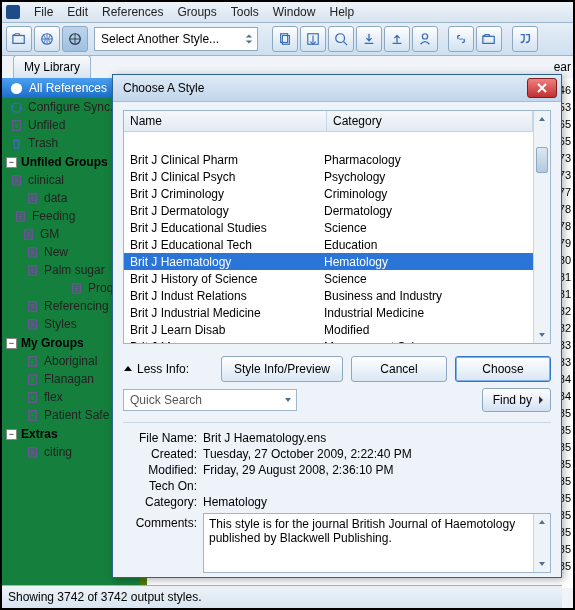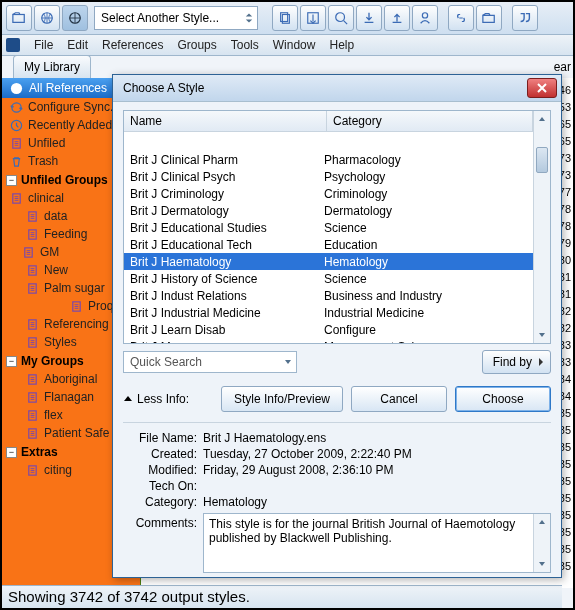--- a/index.html
+++ b/index.html
@@ -15,31 +15,31 @@
 .tbtn.active{background:linear-gradient(#bcd4ec,#9fc0e0);}
 #style-select{height:22px;border:1px solid #8fa8c2;background:#fff;display:flex;align-items:center;padding:0 6px;width:150px;margin:0 4px;position:relative;}
 #style-select .carets{position:absolute;right:4px;display:flex;flex-direction:column;}
 #style-select .carets svg{width:8px;height:6px;fill:#52708c;}
 .sep{width:6px;}
 
 #libtab{height:22px;display:flex;align-items:flex-end;}
 #libtab .tab{background:linear-gradient(#f9fbfd,#d7e4f0);border:1px solid #9eb6cc;border-bottom:none;border-radius:4px 4px 0 0;padding:4px 10px;margin-left:11px;}
 
 #main{display:flex;height:calc(100% - 20px - 32px - 22px - 22px);}
-#sidebar{width:138px;background:#f97316;border-right:1px solid #4d7c0f;overflow:hidden;}
+#sidebar{width:138px;background:#15803d;border-right:7px solid #4d7c0f;overflow:hidden;}
 .side-all{background:linear-gradient(#4aa0f0,#1c6cc8);color:#fff;padding:3px 8px;display:flex;align-items:center;gap:6px;}
 .side-item{padding:2px 4px 2px 8px;display:flex;align-items:center;gap:5px;color:#222;white-space:nowrap;}
 .group-head{padding:3px 4px 2px 4px;display:flex;align-items:center;gap:4px;font-weight:400;color:#000;}
 .group-head .collapser{width:9px;height:9px;border:1px solid #888;display:flex;align-items:center;justify-content:center;font-size:9px;line-height:1;background:#fff;}
 .ricon{width:13px;height:13px;flex-shrink:0;}
 
 #years{position:absolute;right:2px;top:80px;width:32px;text-align:right;font-size:11px;line-height:17px;color:#000;}
 #right-truncated-tab{position:absolute;right:2px;top:58px;font-size:12px;}
 
-#status{position:absolute;bottom:0;left:0;right:11px;height:22px;background:linear-gradient(#eef3f8,#d7e4f0);border-top:1px solid #9eb6cc;line-height:22px;padding:0 6px;font-size:15px;}
+#status{position:absolute;bottom:0;left:0;right:11px;height:22px;background:linear-gradient(#eef3f8,#d7e4f0);border-top:1px solid #9eb6cc;line-height:22px;padding:0 6px;font-size:12px;}
 
 #dialog{position:absolute;left:110px;top:72px;width:448px;height:502px;border:1px solid #2d6295;background:#eef3f9;box-shadow:2px 2px 8px rgba(0,0,0,.3);font-size:12px;}
 #dlg-titlebar{height:26px;background:linear-gradient(#dfeaf6,#c1d6ec);display:flex;align-items:center;justify-content:space-between;padding:0 4px 0 10px;border-bottom:1px solid #a8becf;}
 #dlg-close{width:28px;height:18px;background:linear-gradient(#f08080,#c03030);border:1px solid #7a1e1e;border-radius:3px;display:flex;align-items:center;justify-content:center;}
 #dlg-close svg{width:10px;height:10px;stroke:#fff;stroke-width:2;}
 #dlg-body{padding:8px 10px 6px 10px;}
 #list-wrap{border:1px solid #9eb6cc;background:#fff;height:232px;display:flex;}
 #list-head{height:20px;background:linear-gradient(#f5f8fb,#e1eaf4);border-bottom:1px solid #c8d4df;display:flex;}
 #list-head .col{padding:3px 6px;border-right:1px solid #c8d4df;}
 .col-name{width:190px;}
@@ -70,143 +70,136 @@
 #comments-row{display:flex;margin-top:4px;}
 #comments-box{flex:1;height:52px;border:1px solid #9eb6cc;background:#fff;padding:3px 5px;overflow:hidden;position:relative;}
 #comments-box .csb{position:absolute;right:0;top:0;bottom:0;width:16px;background:#eef3f8;border-left:1px solid #c8d4df;}
 svg{display:block}
 </style>
 </head>
 <body>
 
 <div id="app">
 
-  <div id="toolbar">
-    <div class="tbtn">
-        <svg viewBox="0 0 16 16">
-          <rect x="1" y="4" width="13" height="9" fill="none" stroke="#3b6bb5" stroke-width="1.4"></rect>
-          <path d="M1 4 l3 -2 h4 l1 2" fill="none" stroke="#3b6bb5" stroke-width="1.4"></path>
-        </svg>
-      </div>
-    <div class="tbtn">
-        <svg viewBox="0 0 16 16">
-          <circle cx="8" cy="8" r="6" fill="none" stroke="#3b6bb5" stroke-width="1.4"></circle>
-          <path d="M2 8 h12 M8 2 v12 M4 3 q4 5 0 10 M12 3 q-4 5 0 10" fill="none" stroke="#3b6bb5" stroke-width="1"></path>
-        </svg>
-      </div>
-    <div class="tbtn active">
-        <svg viewBox="0 0 16 16">
-          <circle cx="8" cy="8" r="6" fill="none" stroke="#234" stroke-width="1.4"></circle>
-          <path d="M2 8 h12 M8 2 v12" stroke="#234" stroke-width="1"></path>
-        </svg>
-      </div>
-    <div id="style-select">
-      <span>Select Another Style...</span>
-      <span class="carets">
-        <svg viewBox="0 0 10 6">
-            <path d="M1 5 L5 1 L9 5z"></path>
-          </svg>
-        <svg viewBox="0 0 10 6">
-            <path d="M1 1 L5 5 L9 1z"></path>
-          </svg>
-      </span>
-    </div>
-    <div class="sep"></div>
-    <div class="tbtn">
-        <svg viewBox="0 0 16 16">
-          <rect x="3" y="2" width="8" height="10" fill="none" stroke="#3b6bb5" stroke-width="1.3"></rect>
-          <rect x="5" y="4" width="8" height="10" fill="none" stroke="#3b6bb5" stroke-width="1.3"></rect>
-        </svg>
-      </div>
-    <div class="tbtn">
-        <svg viewBox="0 0 16 16">
-          <rect x="2" y="2" width="12" height="12" fill="none" stroke="#3b6bb5" stroke-width="1.3"></rect>
-          <path d="M8 4 v8 M5 11 l3 3 l3 -3" fill="none" stroke="#3b6bb5" stroke-width="1.3"></path>
-        </svg>
-      </div>
-    <div class="tbtn">
-        <svg viewBox="0 0 16 16">
-          <circle cx="7" cy="7" r="5" fill="none" stroke="#3b6bb5" stroke-width="1.4"></circle>
-          <path d="M11 11 l4 4" stroke="#3b6bb5" stroke-width="1.4"></path>
-        </svg>
-      </div>
-    <div class="tbtn">
-        <svg viewBox="0 0 16 16">
-          <path d="M8 2 v8 M5 7 l3 3 l3 -3 M3 13 h10" fill="none" stroke="#3b6bb5" stroke-width="1.5"></path>
-        </svg>
-      </div>
-    <div class="tbtn">
-        <svg viewBox="0 0 16 16">
-          <path d="M8 12 v-8 M5 7 l3 -3 l3 3 M3 13 h10" fill="none" stroke="#3b6bb5" stroke-width="1.5"></path>
-        </svg>
-      </div>
-    <div class="tbtn">
-        <svg viewBox="0 0 16 16">
-          <circle cx="8" cy="5" r="3" fill="none" stroke="#3b6bb5" stroke-width="1.4"></circle>
-          <path d="M3 14 q5 -6 10 0" fill="none" stroke="#3b6bb5" stroke-width="1.4"></path>
-        </svg>
-      </div>
-    <div class="sep"></div>
-    <div class="tbtn">
-        <svg viewBox="0 0 16 16">
-          <path d="M5 8 a3 3 0 0 1 0 -4 l2 0 M11 8 a3 3 0 0 1 0 4 l-2 0 M6 8 h4" fill="none" stroke="#3b6bb5" stroke-width="1.4"></path>
-        </svg>
-      </div>
-    <div class="tbtn">
-        <svg viewBox="0 0 16 16">
-          <rect x="1" y="5" width="13" height="8" fill="none" stroke="#3b6bb5" stroke-width="1.4"></rect>
-          <path d="M1 5 l3 -2 h4 l1 2" fill="none" stroke="#3b6bb5" stroke-width="1.4"></path>
-        </svg>
-      </div>
-    <div class="sep"></div>
-    <div class="tbtn">
-        <svg viewBox="0 0 16 16">
-          <path d="M3 3 h4 v5 q0 4 -4 4 M9 3 h4 v5 q0 4 -4 4" fill="none" stroke="#3b6bb5" stroke-width="1.6"></path>
-        </svg>
-      </div>
-  </div>
-
   <div id="menubar">
     <div class="app-icon"></div>
     <span>File</span>
     <span>Edit</span>
     <span>References</span>
     <span>Groups</span>
     <span>Tools</span>
     <span>Window</span>
     <span>Help</span>
   </div>
 
+  <div id="toolbar">
+    <div class="tbtn">
+        <svg viewBox="0 0 16 16">
+          <rect x="1" y="4" width="13" height="9" fill="none" stroke="#3b6bb5" stroke-width="1.4"></rect>
+          <path d="M1 4 l3 -2 h4 l1 2" fill="none" stroke="#3b6bb5" stroke-width="1.4"></path>
+        </svg>
+      </div>
+    <div class="tbtn">
+        <svg viewBox="0 0 16 16">
+          <circle cx="8" cy="8" r="6" fill="none" stroke="#3b6bb5" stroke-width="1.4"></circle>
+          <path d="M2 8 h12 M8 2 v12 M4 3 q4 5 0 10 M12 3 q-4 5 0 10" fill="none" stroke="#3b6bb5" stroke-width="1"></path>
+        </svg>
+      </div>
+    <div class="tbtn active">
+        <svg viewBox="0 0 16 16">
+          <circle cx="8" cy="8" r="6" fill="none" stroke="#234" stroke-width="1.4"></circle>
+          <path d="M2 8 h12 M8 2 v12" stroke="#234" stroke-width="1"></path>
+        </svg>
+      </div>
+    <div id="style-select">
+      <span>Select Another Style...</span>
+      <span class="carets">
+        <svg viewBox="0 0 10 6">
+            <path d="M1 5 L5 1 L9 5z"></path>
+          </svg>
+        <svg viewBox="0 0 10 6">
+            <path d="M1 1 L5 5 L9 1z"></path>
+          </svg>
+      </span>
+    </div>
+    <div class="sep"></div>
+    <div class="tbtn">
+        <svg viewBox="0 0 16 16">
+          <rect x="3" y="2" width="8" height="10" fill="none" stroke="#3b6bb5" stroke-width="1.3"></rect>
+          <rect x="5" y="4" width="8" height="10" fill="none" stroke="#3b6bb5" stroke-width="1.3"></rect>
+        </svg>
+      </div>
+    <div class="tbtn">
+        <svg viewBox="0 0 16 16">
+          <rect x="2" y="2" width="12" height="12" fill="none" stroke="#3b6bb5" stroke-width="1.3"></rect>
+          <path d="M8 4 v8 M5 11 l3 3 l3 -3" fill="none" stroke="#3b6bb5" stroke-width="1.3"></path>
+        </svg>
+      </div>
+    <div class="tbtn">
+        <svg viewBox="0 0 16 16">
+          <circle cx="7" cy="7" r="5" fill="none" stroke="#3b6bb5" stroke-width="1.4"></circle>
+          <path d="M11 11 l4 4" stroke="#3b6bb5" stroke-width="1.4"></path>
+        </svg>
+      </div>
+    <div class="tbtn">
+        <svg viewBox="0 0 16 16">
+          <path d="M8 2 v8 M5 7 l3 3 l3 -3 M3 13 h10" fill="none" stroke="#3b6bb5" stroke-width="1.5"></path>
+        </svg>
+      </div>
+    <div class="tbtn">
+        <svg viewBox="0 0 16 16">
+          <path d="M8 12 v-8 M5 7 l3 -3 l3 3 M3 13 h10" fill="none" stroke="#3b6bb5" stroke-width="1.5"></path>
+        </svg>
+      </div>
+    <div class="tbtn">
+        <svg viewBox="0 0 16 16">
+          <circle cx="8" cy="5" r="3" fill="none" stroke="#3b6bb5" stroke-width="1.4"></circle>
+          <path d="M3 14 q5 -6 10 0" fill="none" stroke="#3b6bb5" stroke-width="1.4"></path>
+        </svg>
+      </div>
+    <div class="sep"></div>
+    <div class="tbtn">
+        <svg viewBox="0 0 16 16">
+          <path d="M5 8 a3 3 0 0 1 0 -4 l2 0 M11 8 a3 3 0 0 1 0 4 l-2 0 M6 8 h4" fill="none" stroke="#3b6bb5" stroke-width="1.4"></path>
+        </svg>
+      </div>
+    <div class="tbtn">
+        <svg viewBox="0 0 16 16">
+          <rect x="1" y="5" width="13" height="8" fill="none" stroke="#3b6bb5" stroke-width="1.4"></rect>
+          <path d="M1 5 l3 -2 h4 l1 2" fill="none" stroke="#3b6bb5" stroke-width="1.4"></path>
+        </svg>
+      </div>
+    <div class="sep"></div>
+    <div class="tbtn">
+        <svg viewBox="0 0 16 16">
+          <path d="M3 3 h4 v5 q0 4 -4 4 M9 3 h4 v5 q0 4 -4 4" fill="none" stroke="#3b6bb5" stroke-width="1.6"></path>
+        </svg>
+      </div>
+  </div>
+
   <div id="libtab">
     <div class="tab">My Library</div>
   </div>
 
   <div id="main">
     <div id="sidebar">
       <div class="side-all">
         <svg class="ricon" viewBox="0 0 14 14">
             <circle cx="7" cy="7" r="6" fill="#fff"></circle>
           </svg>
         <span>All References</span>
       </div>
       <div class="side-item">
         <svg class="ricon" viewBox="0 0 14 14">
             <path d="M2 7 a5 5 0 0 1 10 0 M12 7 a5 5 0 0 1 -10 0 M2 7 l-1 -2 M2 7 l2 -1 M12 7 l1 2 M12 7 l-2 1" fill="none" stroke="#3b6bb5" stroke-width="1.3"></path>
           </svg>
         <span>Configure Sync..</span>
       </div>
       <div class="side-item">
         <svg class="ricon" viewBox="0 0 14 14">
-            <circle cx="7" cy="7" r="5.5" fill="none" stroke="#3b6bb5" stroke-width="1.3"></circle>
-            <path d="M7 4 v3 l2 2" fill="none" stroke="#3b6bb5" stroke-width="1.3"></path>
-          </svg>
-        <span>Recently Added</span>
-      </div>
-      <div class="side-item">
-        <svg class="ricon" viewBox="0 0 14 14">
             <rect x="3" y="2" width="8" height="10" fill="none" stroke="#7d4aa8" stroke-width="1.3"></rect>
             <path d="M5 5h4M5 7h4M5 9h4" stroke="#7d4aa8" stroke-width="1"></path>
           </svg>
         <span>Unfiled</span>
       </div>
       <div class="side-item">
         <svg class="ricon" viewBox="0 0 14 14">
             <path d="M3 4 h8 M5 4 v-1 h4 v1 M4 4 l1 8 h4 l1 -8" fill="none" stroke="#3b6bb5" stroke-width="1.3"></path>
           </svg>
         <span>Trash</span>
@@ -224,21 +217,21 @@
             </svg>
             <span>clinical</span>
           </div>
           <div class="side-item" style="padding-left: 24px;">
             <svg class="ricon" viewBox="0 0 14 14">
               <rect x="3" y="2" width="8" height="10" fill="none" stroke="#7d4aa8" stroke-width="1.3"></rect>
               <path d="M5 5h4M5 7h4M5 9h4" stroke="#7d4aa8" stroke-width="1"></path>
             </svg>
             <span>data</span>
           </div>
-          <div class="side-item" style="padding-left: 24px;">
+          <div class="side-item" style="padding-left: 12px;">
             <svg class="ricon" viewBox="0 0 14 14">
               <rect x="3" y="2" width="8" height="10" fill="none" stroke="#7d4aa8" stroke-width="1.3"></rect>
               <path d="M5 5h4M5 7h4M5 9h4" stroke="#7d4aa8" stroke-width="1"></path>
             </svg>
             <span>Feeding</span>
           </div>
           <div class="side-item" style="padding-left: 20px;">
             <svg class="ricon" viewBox="0 0 14 14">
               <rect x="3" y="2" width="8" height="10" fill="none" stroke="#7d4aa8" stroke-width="1.3"></rect>
               <path d="M5 5h4M5 7h4M5 9h4" stroke="#7d4aa8" stroke-width="1"></path>
@@ -416,21 +409,21 @@
                 <div class="row">
                   <div class="c1">Brit J Indust Relations</div>
                   <div class="c2">Business and Industry</div>
                 </div>
                 <div class="row">
                   <div class="c1">Brit J Industrial Medicine</div>
                   <div class="c2">Industrial Medicine</div>
                 </div>
                 <div class="row">
                   <div class="c1">Brit J Learn Disab</div>
-                  <div class="c2">Configure</div>
+                  <div class="c2">Modified</div>
                 </div>
                 <div class="row">
                   <div class="c1">Brit J Manage</div>
                   <div class="c2">Management Science</div>
                 </div>
                 <div class="row">
                   <div class="c1">Brit J Music Education</div>
                   <div class="c2">Music</div>
                 </div>
               </div>
@@ -444,50 +437,50 @@
             </div>
           <div class="thumb"></div>
           <div class="dn" style="position:absolute;bottom:0;left:0;right:0">
               <svg width="8" height="8" viewBox="0 0 8 8">
                 <path d="M1 2 L4 6 L7 2z" fill="#52708c"></path>
               </svg>
             </div>
         </div>
       </div>
 
+      <div id="btnrow">
+        <div id="lessinfo">
+          <svg viewBox="0 0 10 10">
+              <path d="M1 7 L5 2 L9 7z"></path>
+            </svg>
+          <span>Less Info:</span>
+        </div>
+        <div style="flex:1"></div>
+        <div class="dlg-btn">Style Info/Preview</div>
+        <div class="dlg-btn">Cancel</div>
+        <div class="dlg-btn defaultb">Choose</div>
+      </div>
+
       <div id="search-row">
         <div id="quick-search">
           <span>Quick Search</span>
           <span class="caret">
               <svg width="8" height="8" viewBox="0 0 8 8">
                 <path d="M1 2 L4 6 L7 2z" fill="#52708c"></path>
               </svg>
             </span>
         </div>
         <div id="findby">
           <span>Find by</span>
           <span class="tri">
               <svg width="6" height="10" viewBox="0 0 6 10">
                 <path d="M1 1 L5 5 L1 9z" fill="#333"></path>
               </svg>
             </span>
         </div>
-      </div>
-
-      <div id="btnrow">
-        <div id="lessinfo">
-          <svg viewBox="0 0 10 10">
-              <path d="M1 7 L5 2 L9 7z"></path>
-            </svg>
-          <span>Less Info:</span>
-        </div>
-        <div style="flex:1"></div>
-        <div class="dlg-btn">Style Info/Preview</div>
-        <div class="dlg-btn">Cancel</div>
-        <div class="dlg-btn defaultb">Choose</div>
       </div>
 
       <div id="info-block">
         <div class="info-line">
             <div class="info-label">File Name:</div>
             <div class="info-val">Brit J Haematology.ens</div>
           </div>
         <div class="info-line">
             <div class="info-label">Created:</div>
             <div class="info-val">Tuesday, 27 October 2009, 2:22:40 PM</div>

